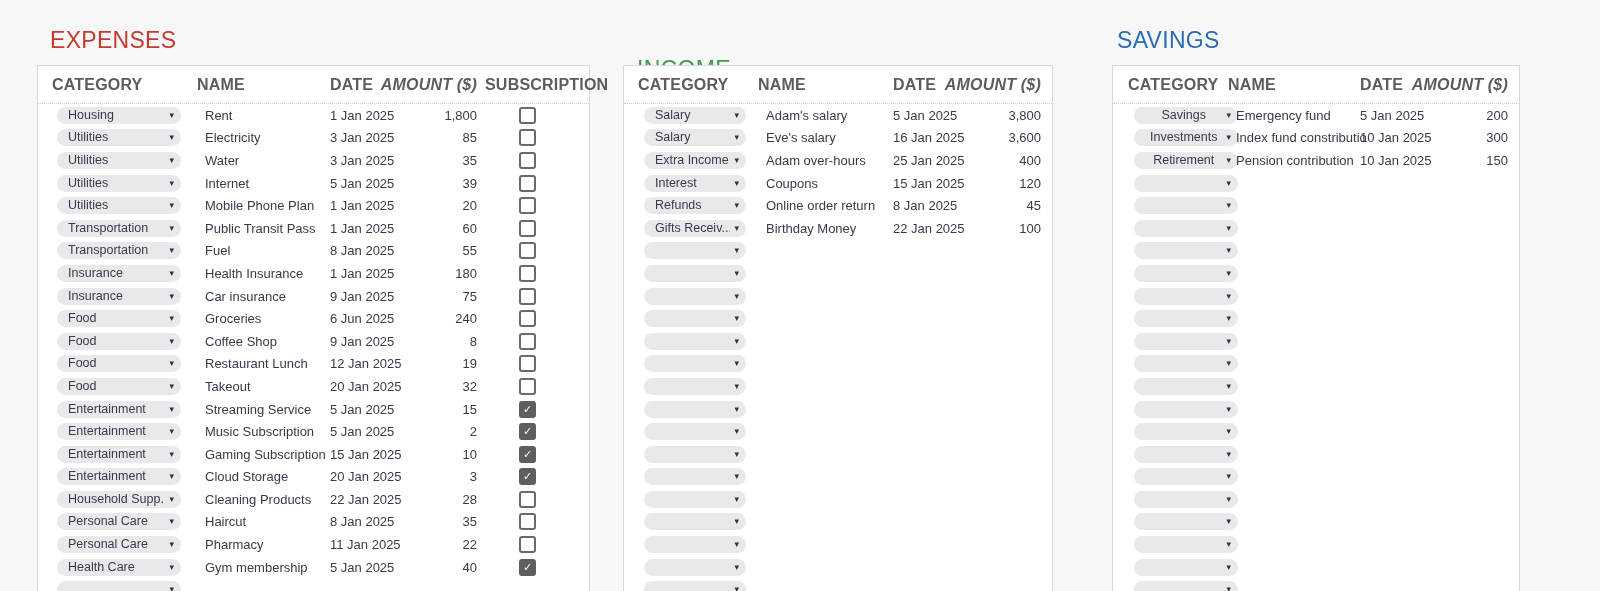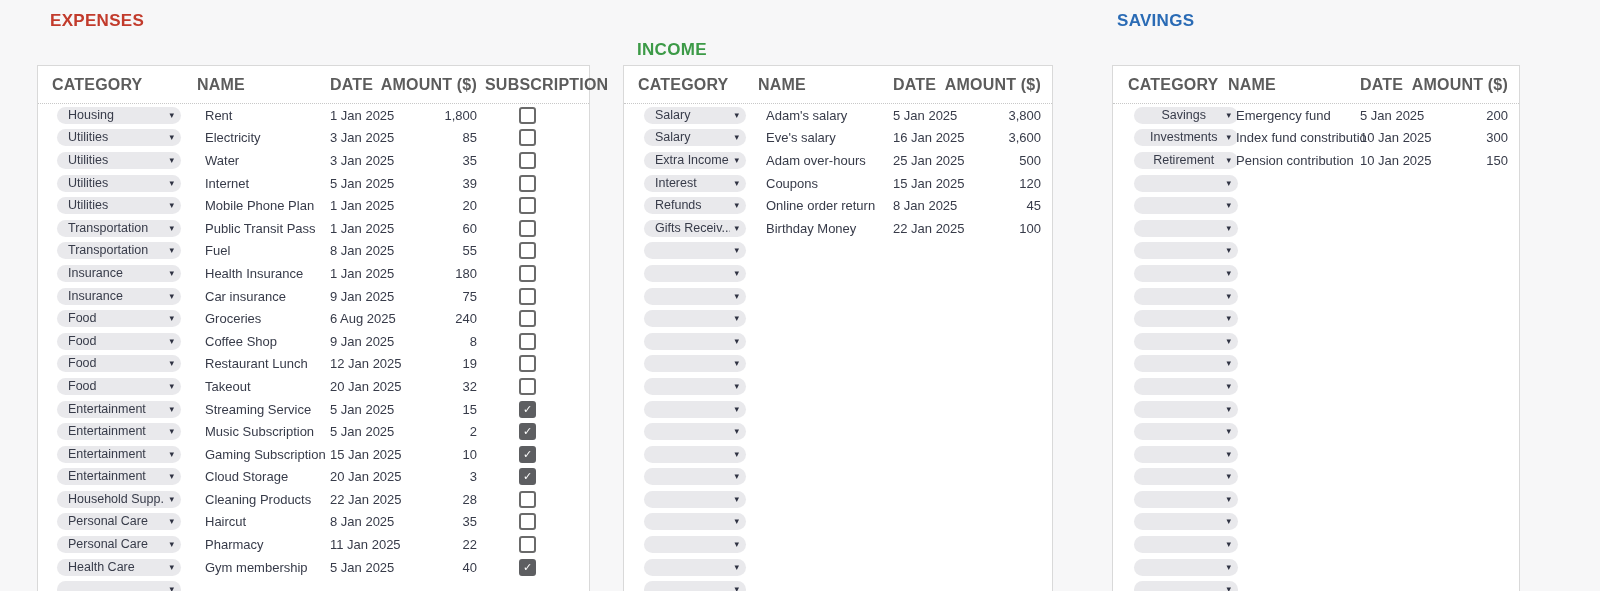--- a/index.html
+++ b/index.html
@@ -7,23 +7,23 @@
     width: 1600px;
     height: 591px;
     overflow: hidden;
     background: #f7f7f8;
     font-family: "Liberation Sans", "DejaVu Sans", sans-serif;
   }
   .page { position: relative; width: 1600px; height: 591px; }
 
   .sheet-title {
     position: absolute;
-    top: 11px;
-    font-size: 17px;
-    font-weight: 700;
+    top: 27px;
+    font-size: 23px;
+    font-weight: 400;
     letter-spacing: 0.3px;
   }
   #expenses-title { left: 50px;  color: #c23b2c; }
   #income-title   { left: 637px; color: #3c9a47; margin-top: 29px; }
   #savings-title  { left: 1117px; color: #2a6bb5; }
 
   .panel {
     position: absolute;
     top: 65px;
     height: 700px;
@@ -45,21 +45,21 @@
     top: 0;
     height: 100%;
     display: flex;
     align-items: center;
     font-size: 16px;
     font-weight: 700;
     color: #5c5c5c;
     letter-spacing: 0.2px;
     white-space: nowrap;
   }
-  .hcell.right { justify-content: flex-end; }
+  .hcell.right { justify-content: flex-end; font-style: italic; }
 
   
   #expenses-panel { --pill-left: 19px; --pill-w: 124px; --name-left: 159px; --name-w: 130px;
                     --date-left: 292px; --date-w: 80px; --amt-left: 340px; --amt-w: 99px;
                     --sub-left: 447px; --chk-left: 481px; }
   #income-panel   { --pill-left: 20px; --pill-w: 102px; --name-left: 134px; --name-w: 130px;
                     --date-left: 269px; --date-w: 84px; --amt-left: 320px; --amt-w: 97px; }
   #savings-panel  { --pill-left: 21px; --pill-w: 104px; --name-left: 115px; --name-w: 130px;
                     --date-left: 247px; --date-w: 80px; --amt-left: 300px; --amt-w: 95px; }
 
@@ -266,21 +266,21 @@
           <div class="cell chk">
             <div class="checkbox"></div>
           </div>
         </div>
         <div class="row">
           <div class="pill">
             <span class="pill-label">Food</span>
             <span class="arrow">▾</span>
           </div>
           <div class="cell name">Groceries</div>
-          <div class="cell date">6 Aug 2025</div>
+          <div class="cell date">6 Jun 2025</div>
           <div class="cell amt">240</div>
           <div class="cell chk">
             <div class="checkbox"></div>
           </div>
         </div>
         <div class="row">
           <div class="pill">
             <span class="pill-label">Food</span>
             <span class="arrow">▾</span>
           </div>
@@ -446,21 +446,21 @@
           <div class="cell date">16 Jan 2025</div>
           <div class="cell amt">3,600</div>
         </div>
         <div class="row">
           <div class="pill">
             <span class="pill-label">Extra Income</span>
             <span class="arrow">▾</span>
           </div>
           <div class="cell name">Adam over-hours</div>
           <div class="cell date">25 Jan 2025</div>
-          <div class="cell amt">500</div>
+          <div class="cell amt">400</div>
         </div>
         <div class="row">
           <div class="pill">
             <span class="pill-label">Interest</span>
             <span class="arrow">▾</span>
           </div>
           <div class="cell name">Coupons</div>
           <div class="cell date">15 Jan 2025</div>
           <div class="cell amt">120</div>
         </div>

